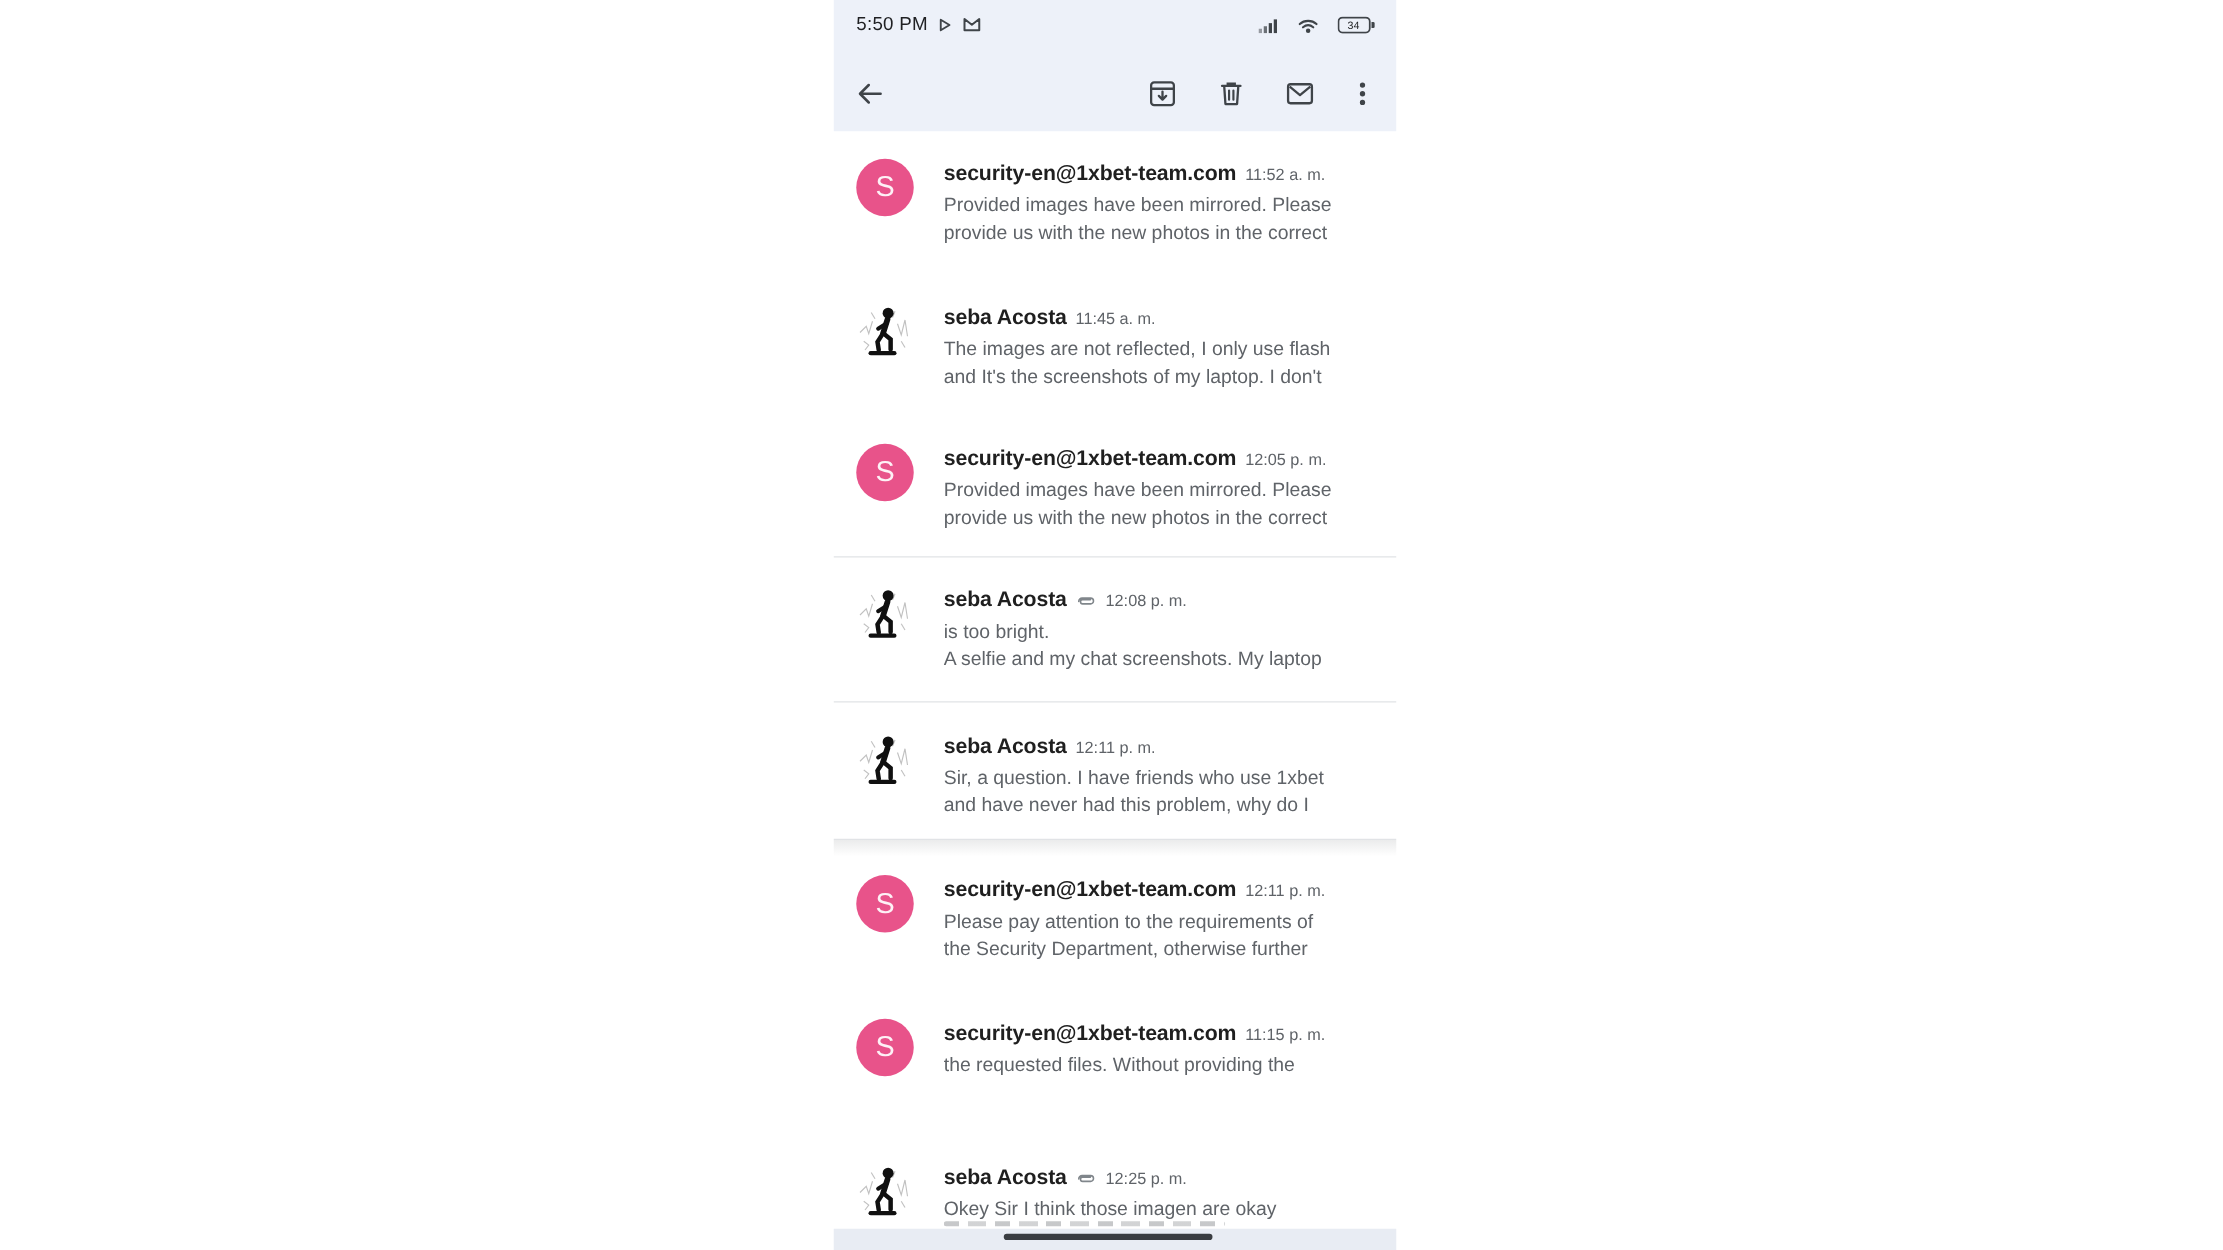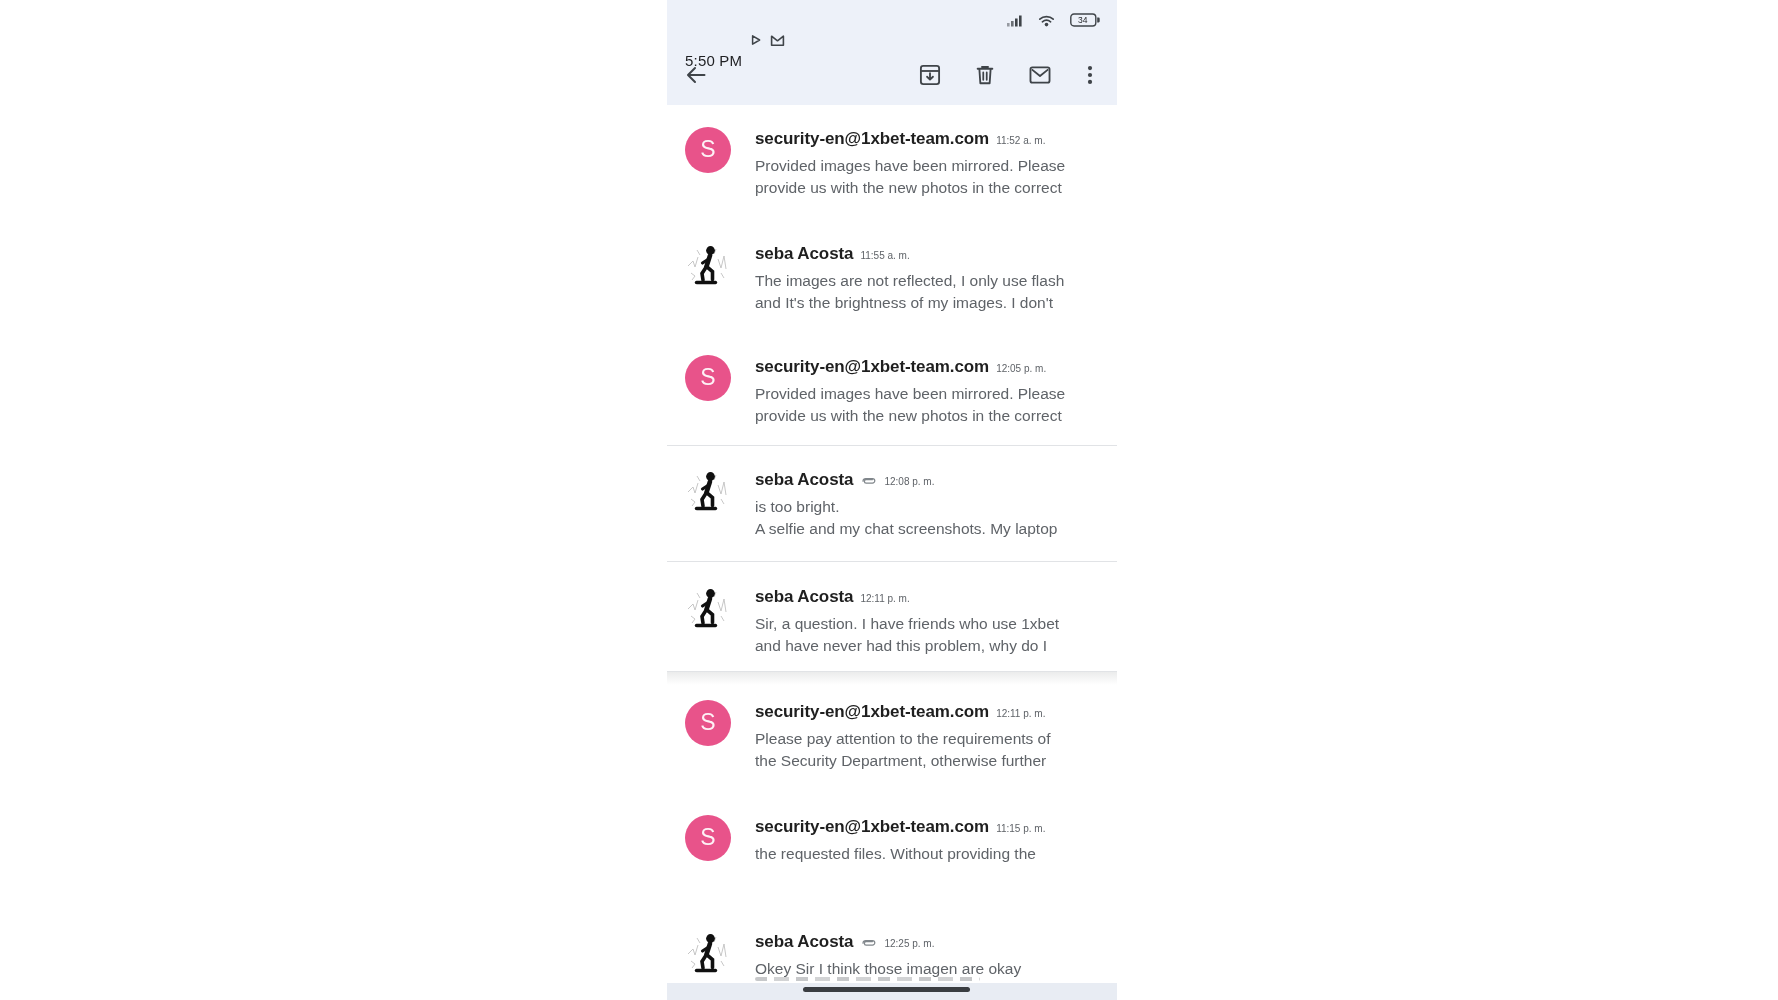--- a/index.html
+++ b/index.html
@@ -18,21 +18,21 @@
   .header {
     position:absolute; left:0; top:0; width:450px; height:105px;
     background:#edf1f9;
   }
   .statusbar {
     position:absolute; left:0; top:11px; width:100%; height:24px;
   }
   .st-left {
     position:absolute; left:18px; top:0; display:flex; align-items:center; gap:9px;
   }
-  .st-time { font-size:15px; color:#1f2023; letter-spacing:.2px;margin-top:41px; }
+  .st-time { font-size:15px; color:#1f2023; letter-spacing:.2px; }
   .st-right {
     position:absolute; right:16px; top:2px; display:flex; align-items:center; gap:15px;
   }
   .battery-text {
     font-size:8.5px; fill:#1f2023; font-family:"Liberation Sans", sans-serif;
   }
   
   .toolbar { position:absolute; left:0; top:45px; width:100%; height:60px; }
   .icon-btn {
     position:absolute; width:34px; height:34px; top:13px;
@@ -53,21 +53,21 @@
   }
   .avatar-pink { background:#e8538a; }
   .avatar-pink span {
     color:rgba(255,255,255,0.92); font-size:23px; line-height:1;
     transform:translateY(-1px);
   }
   .avatar-photo { background:#ffffff; }
   .msg-text { position:absolute; left:88px; top:2px; right:16px; }
   .name-line { display:flex; align-items:baseline; gap:7px; line-height:20px; white-space:nowrap; }
   .sender { font-size:17px; font-weight:700; color:#1f1f1f; letter-spacing:-0.1px; }
-  .msg-time { font-size:10px; color:#5f6368; }
+  .msg-time { font-size:13px; color:#5f6368; }
   .clip-wrap { align-self:center; display:flex; }
   .preview { margin-top:4px; font-size:15.5px; line-height:21.5px; color:#5f6368; white-space:nowrap; overflow:hidden; }
   
   .divider { position:absolute; left:0; width:450px; height:1px; background:#e1e3e6; }
   .divider-shadow {
     position:absolute; left:0; width:450px; height:13px;
     background:linear-gradient(rgba(60,64,67,0.10), rgba(60,64,67,0));
   }
   
   .cut-line {
@@ -217,25 +217,25 @@
 
   <div class="msg-row" style="top:242px">
     <div class="avatar avatar-photo">
       <svg width="46" height="46" viewBox="0 0 46 46">
           <use href="#sketch-figure"></use>
         </svg>
     </div>
     <div class="msg-text">
       <div class="name-line">
         <span class="sender">seba Acosta</span>
-        <span class="msg-time">11:55 a. m.</span>
+        <span class="msg-time">11:45 a. m.</span>
       </div>
       <div class="preview">
         <div>The images are not reflected, I only use flash</div>
-        <div>and It's the brightness of my images. I don't</div>
+        <div>and It's the screenshots of my laptop. I don't</div>
       </div>
     </div>
   </div>
 
   <div class="msg-row" style="top:355px">
     <div class="avatar avatar-pink">
       <span>S</span>
     </div>
     <div class="msg-text">
       <div class="name-line">

